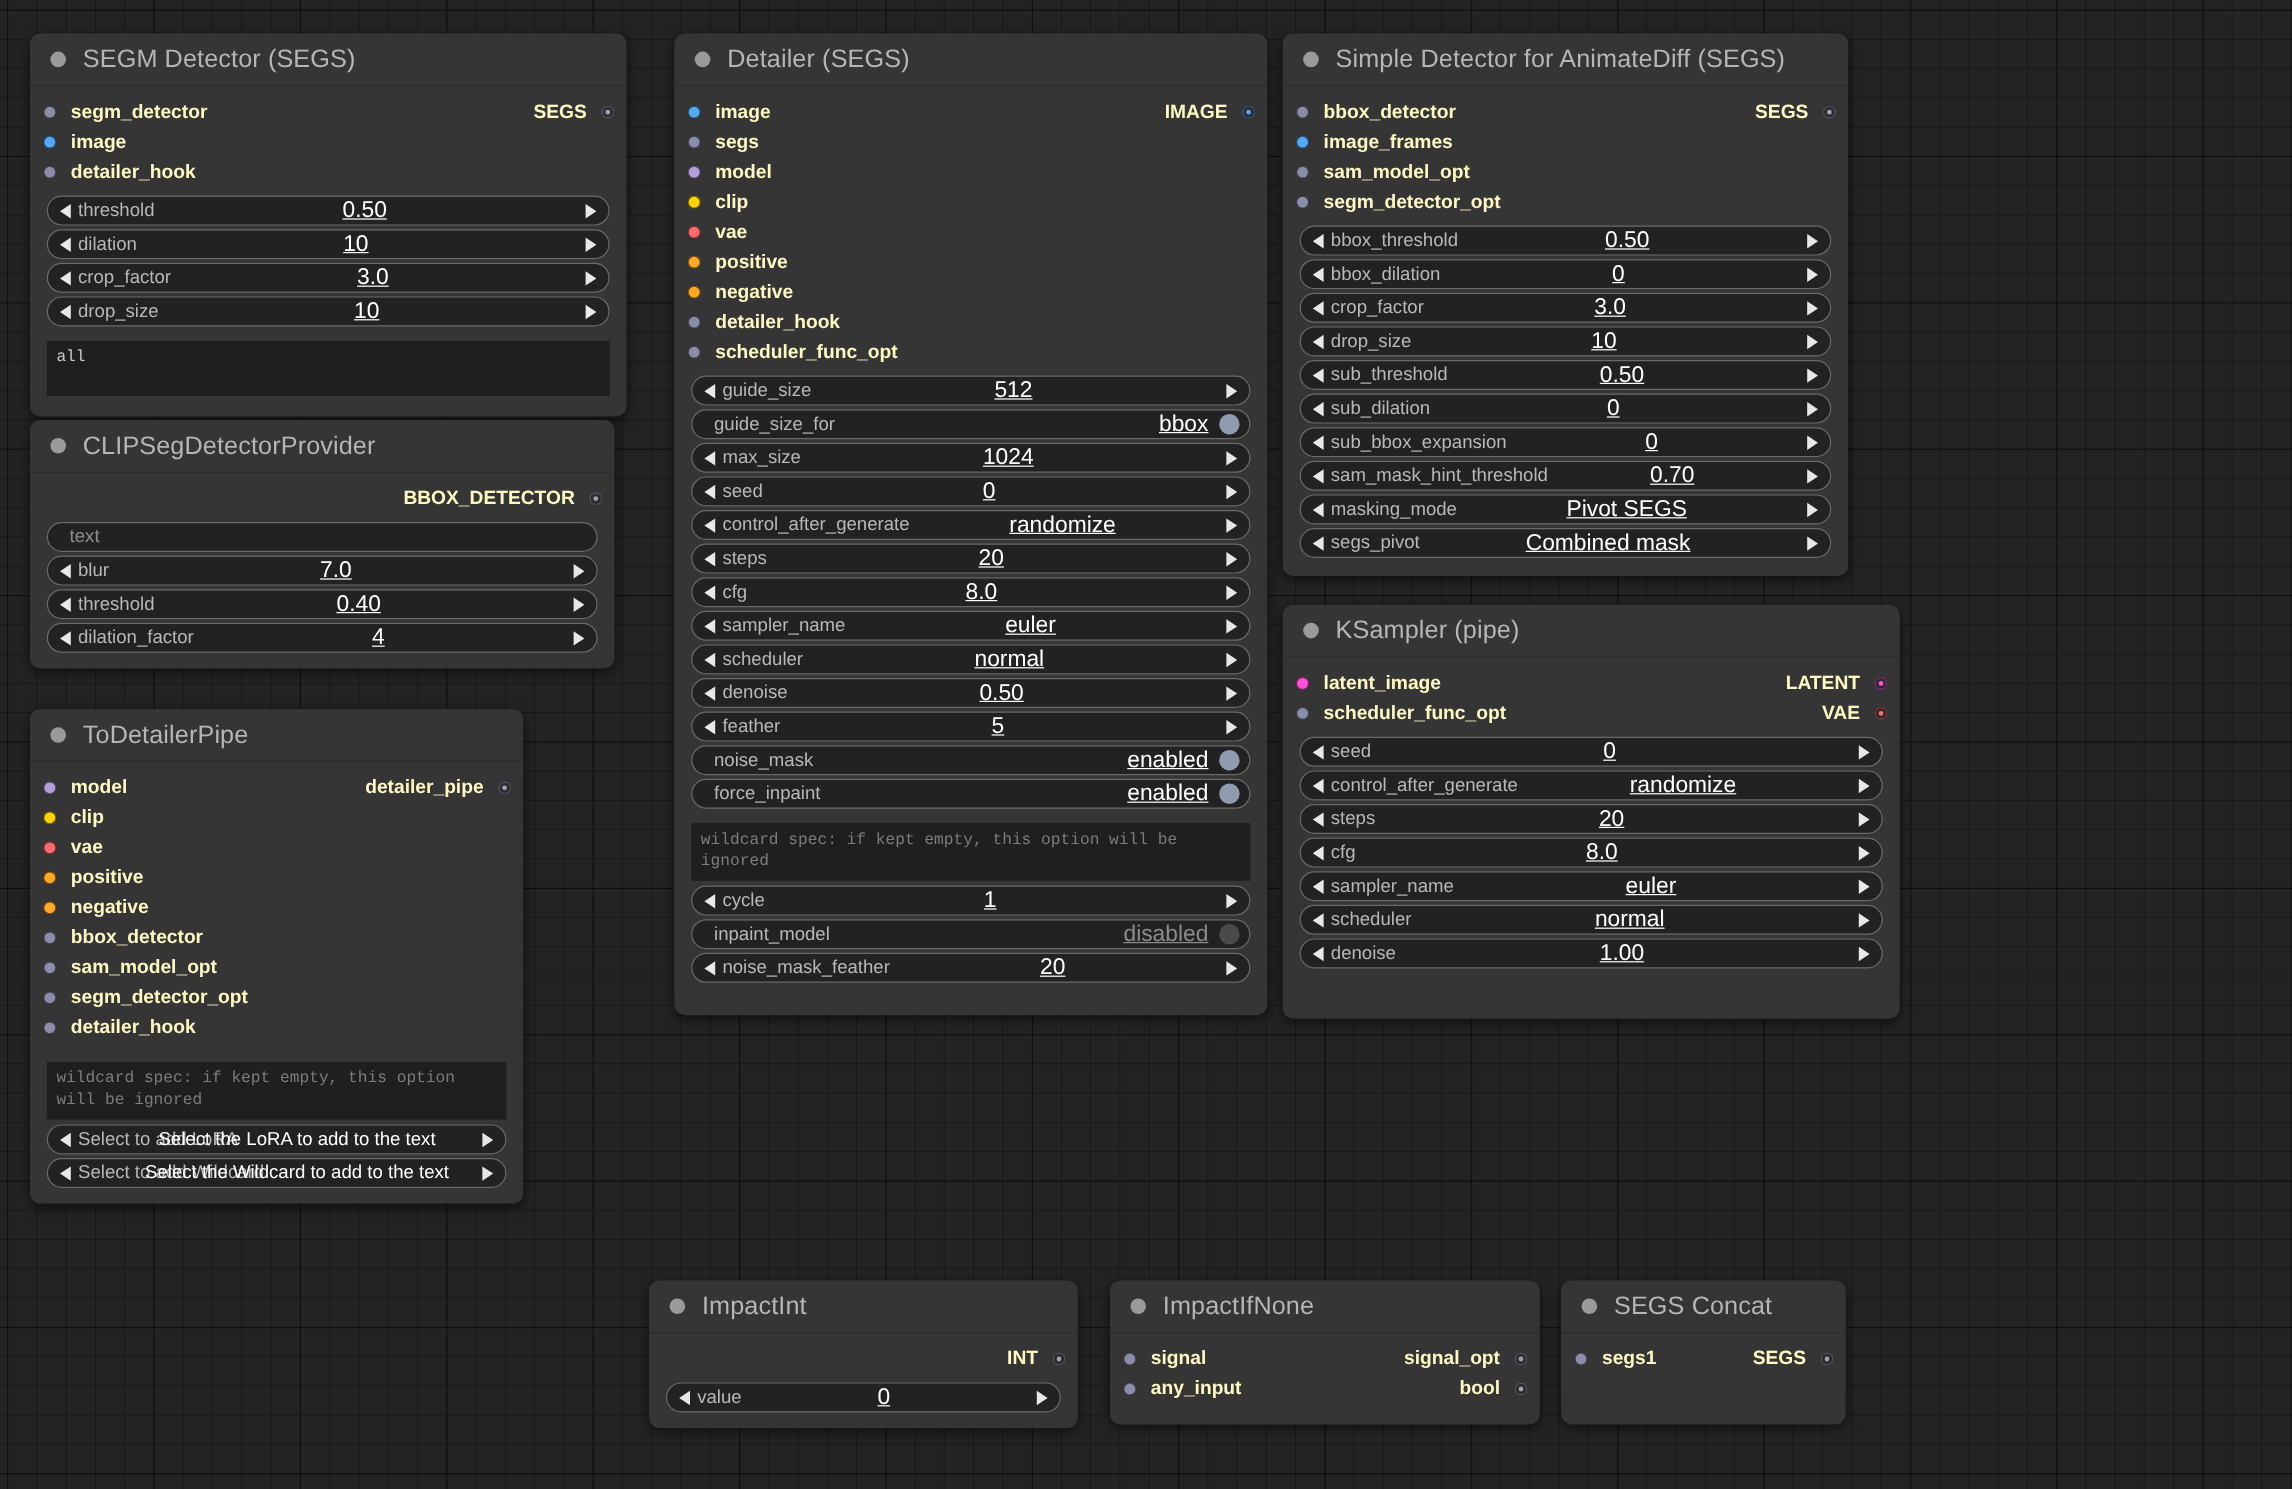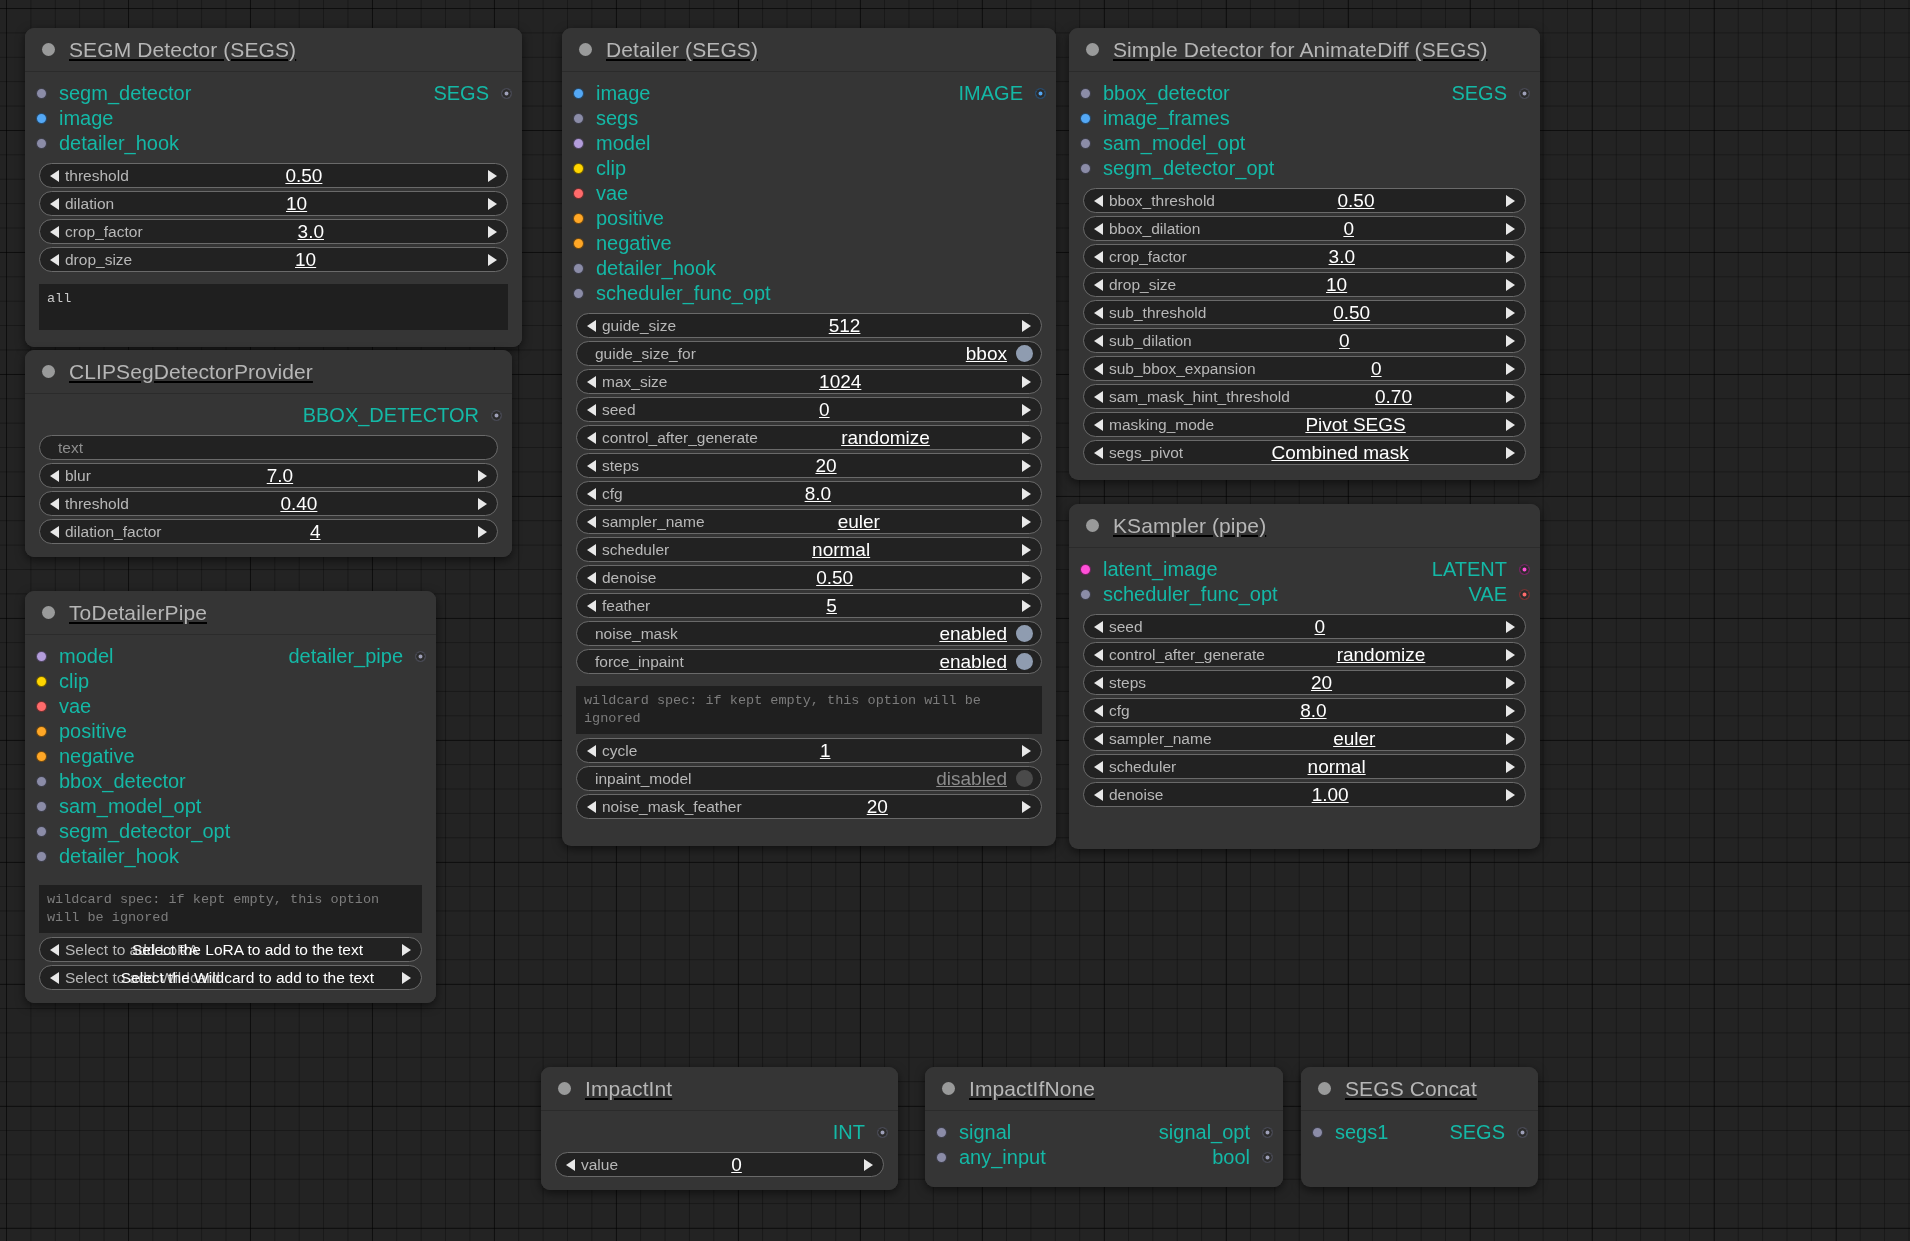--- a/index.html
+++ b/index.html
@@ -30,21 +30,20 @@
     box-shadow: 0 3px 10px rgba(0,0,0,0.55);
     overflow: hidden;
   }
   .node-title {
     height: 44px;
     background: #353535;
     display: flex;
     align-items: center;
     padding-left: 17px;
     border-bottom: 1px solid #2b2b2b;
-    text-decoration: underline;
   }
   .node-dot {
     width: 13px; height: 13px; border-radius: 50%;
     background: #999a9a;
     flex: 0 0 auto;
   }
   .node-title-text {
     margin-left: 14px;
     color: #b6b6b6;
     font-size: 21px;
@@ -75,23 +74,24 @@
     width: 11px; height: 11px; border-radius: 50%;
     background: #8b8ca7;
     border: 1px solid rgba(0,0,0,0.55);
     flex: 0 0 auto;
   }
   .io-dot.hollow {
     background: #9ea0b8;
     box-shadow: inset 0 0 0 2.5px #2c2c2c;
   }
   .io-label {
-    color: #14b8a6;
-    font-size: 20px;
+    color: #fef9c3;
+    font-size: 16px;
     white-space: nowrap;
+    font-weight: bold;
   }
   .slot-in .io-label { margin-left: 12px; }
   .slot-out .io-label { margin-right: 12px; }
 
   
   .widget {
     position: relative;
     margin: 3px 14px 0 14px;
     height: 25px;
     border-radius: 13px;
@@ -598,21 +598,21 @@
           <div class="w-arrow right"></div>
         </div>
         <div class="widget">
           <div class="w-arrow left"></div>
           <span class="w-name">segs_pivot</span>
           <span class="w-value">Combined mask</span>
           <div class="w-arrow right"></div>
         </div>
       </div>
     </div>
-    <div class="node" style="left: 1069px; top: 504px; width: 471px; min-height: 345px; text-align: center;">
+    <div class="node" style="left: 1069px; top: 504px; width: 514px; min-height: 345px; text-align: center;">
       <div class="node-title">
         <div class="node-dot"></div>
         <span class="node-title-text">KSampler (pipe)</span>
       </div>
       <div class="node-body">
         <div style="height: 9px;"></div>
         <div class="slot-row">
           <div class="slot-in">
             <div class="io-dot" style="background: rgb(255, 79, 216);"></div>
             <span class="io-label">latent_image</span>

